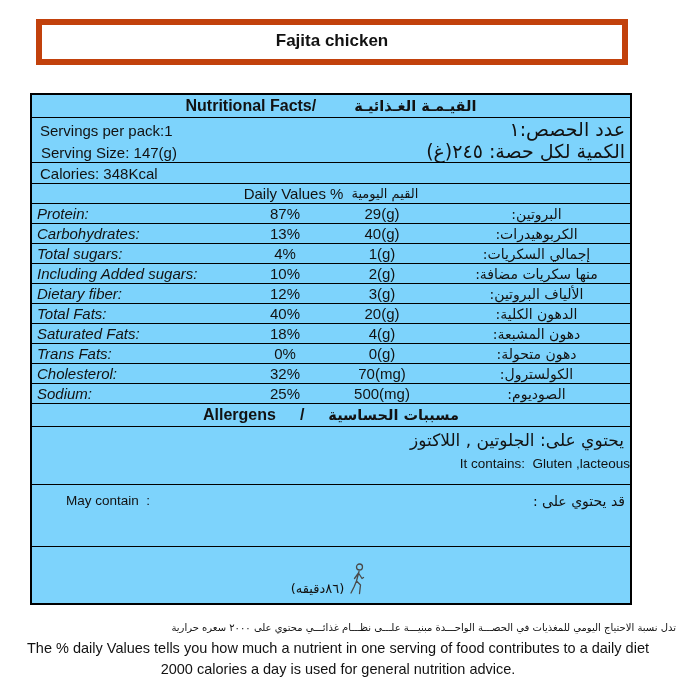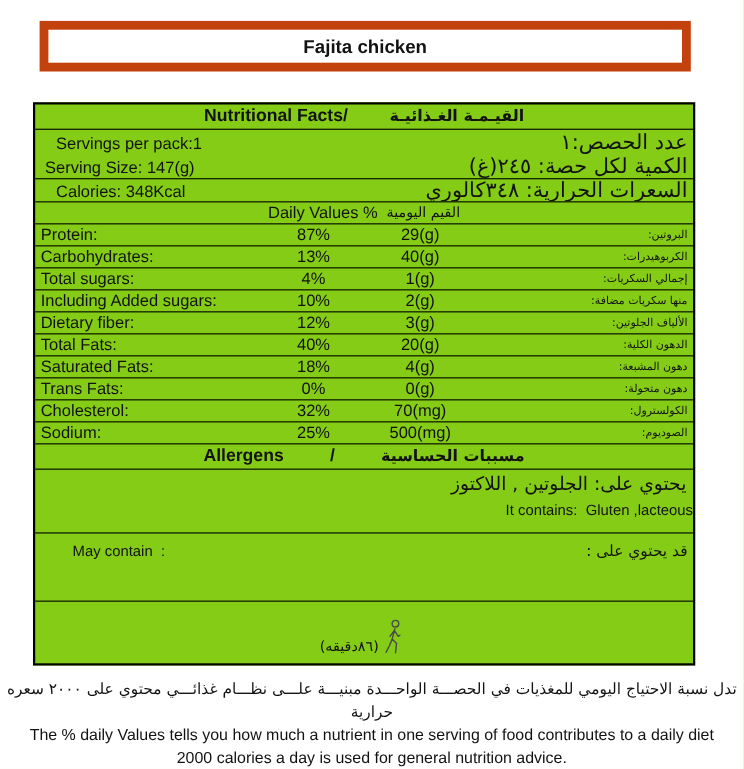--- a/index.html
+++ b/index.html
@@ -11,72 +11,72 @@
     position: relative;
     overflow: hidden;
   }
   .ar { font-family: "DejaVu Sans", sans-serif; }
   .pre { white-space: pre; }
   .b { font-weight: bold; }
 
   .title-box {
     position: absolute; left: 36px; top: 19px;
     width: 592px; height: 46px;
-    border: 8px solid #c2410c;
+    border: 6px solid #c2410c;
     text-align: center;
     padding-top: 6px;
     font-size: 17px; font-weight: bold;
   }
 
   .facts-table {
     position: absolute; left: 30px; top: 93px;
     width: 602px;
     border: 2px solid #000;
-    background: #84cc16;
+    background: #7dd3fc;
   }
   .row { border-bottom: 1.5px solid #000; overflow: hidden; }
 
   .head-row {
     height: 23px;
     display: flex; justify-content: center; align-items: center; gap: 38px;
     font-size: 16px; font-weight: bold;
   }
   .head-row .ar { font-size: 14.5px; }
 
   .line {
     display: flex; justify-content: space-between; align-items: baseline;
     line-height: 21px; font-size: 15px;
   }
-  .line .en { padding-left: 19px; }
+  .line .en { padding-left: 8px; }
   .line .ar { padding-right: 5px; font-size: 19px; }
   .servings-row { height: 45px; padding-top: 1px; }
   .indent1 { padding-left: 9px !important; }
-  .calories-row { height: 21px; }
+  .calories-row { height: 21px; flex-direction: column; }
 
   .daily-row {
     height: 20px;
     display: flex; justify-content: center; align-items: center; gap: 8px;
     font-size: 15px;
   }
   .daily-row .ar { font-size: 13px; }
 
   .nrow {
     height: 20px;
     display: grid;
     grid-template-columns: 222px 62px 132px 1fr;
     align-items: center;
     font-size: 15px;
   }
-  .n-label { padding-left: 5px; }
+  .n-label { padding-left: 5px; font-style: italic; }
   .n-pct, .n-amt { text-align: center; }
-  .n-ar { text-align: right; direction: rtl; padding-right: 5px; font-size: 10px; font-family: "DejaVu Sans", sans-serif; }
+  .n-ar { text-align: center; direction: rtl; padding-right: 5px; font-size: 14px; font-family: "DejaVu Sans", sans-serif; }
 
   .allergens-row {
     height: 23px;
-    display: flex; justify-content: center; align-items: center; gap: 42px;
+    display: flex; justify-content: center; align-items: center; gap: 24px;
     font-size: 16px; font-weight: bold;
   }
   .allergens-row .ar { font-size: 14.5px; }
 
   .contains-row { height: 58px; font-size: 13.5px; }
   .contains-ar-line { text-align: right; padding: 3px 6px 0 0; font-size: 17px; }
   .contains-en-line { text-align: right; padding: 6px 0 0 6px; }
 
   .maycontain-row {
     height: 62px;
@@ -91,21 +91,21 @@
     display: flex; justify-content: center; align-items: flex-end; gap: 1px;
     padding-bottom: 5px;
   }
   .walking-row .ar { font-size: 13px; margin-bottom: 2px; }
   .walk-svg { display: block; }
 
   .footnote {
     position: absolute; left: 0; top: 617px; width: 676px;
     text-align: center;
   }
-  .footnote .ar-note { font-size: 14px; line-height: 21px; }
+  .footnote .ar-note { font-size: 10px; line-height: 21px; text-align: right; }
   .footnote .en-note { font-size: 14.5px; line-height: 21px; }
 </style>
 </head>
 <body>
 
 <div class="title-box">
   <span>Fajita chicken</span>
 </div>
 
 <div class="facts-table">
@@ -162,21 +162,21 @@
     <span class="n-label">Including Added sugars:</span>
     <span class="n-pct">10%</span>
     <span class="n-amt">2(g)</span>
     <span class="n-ar">منها سكريات مضافة:</span>
   </div>
 
   <div class="row nrow">
     <span class="n-label">Dietary fiber:</span>
     <span class="n-pct">12%</span>
     <span class="n-amt">3(g)</span>
-    <span class="n-ar">الألياف الجلوتين:</span>
+    <span class="n-ar">الألياف البروتين:</span>
   </div>
 
   <div class="row nrow">
     <span class="n-label">Total Fats:</span>
     <span class="n-pct">40%</span>
     <span class="n-amt">20(g)</span>
     <span class="n-ar">الدهون الكلية:</span>
   </div>
 
   <div class="row nrow">

